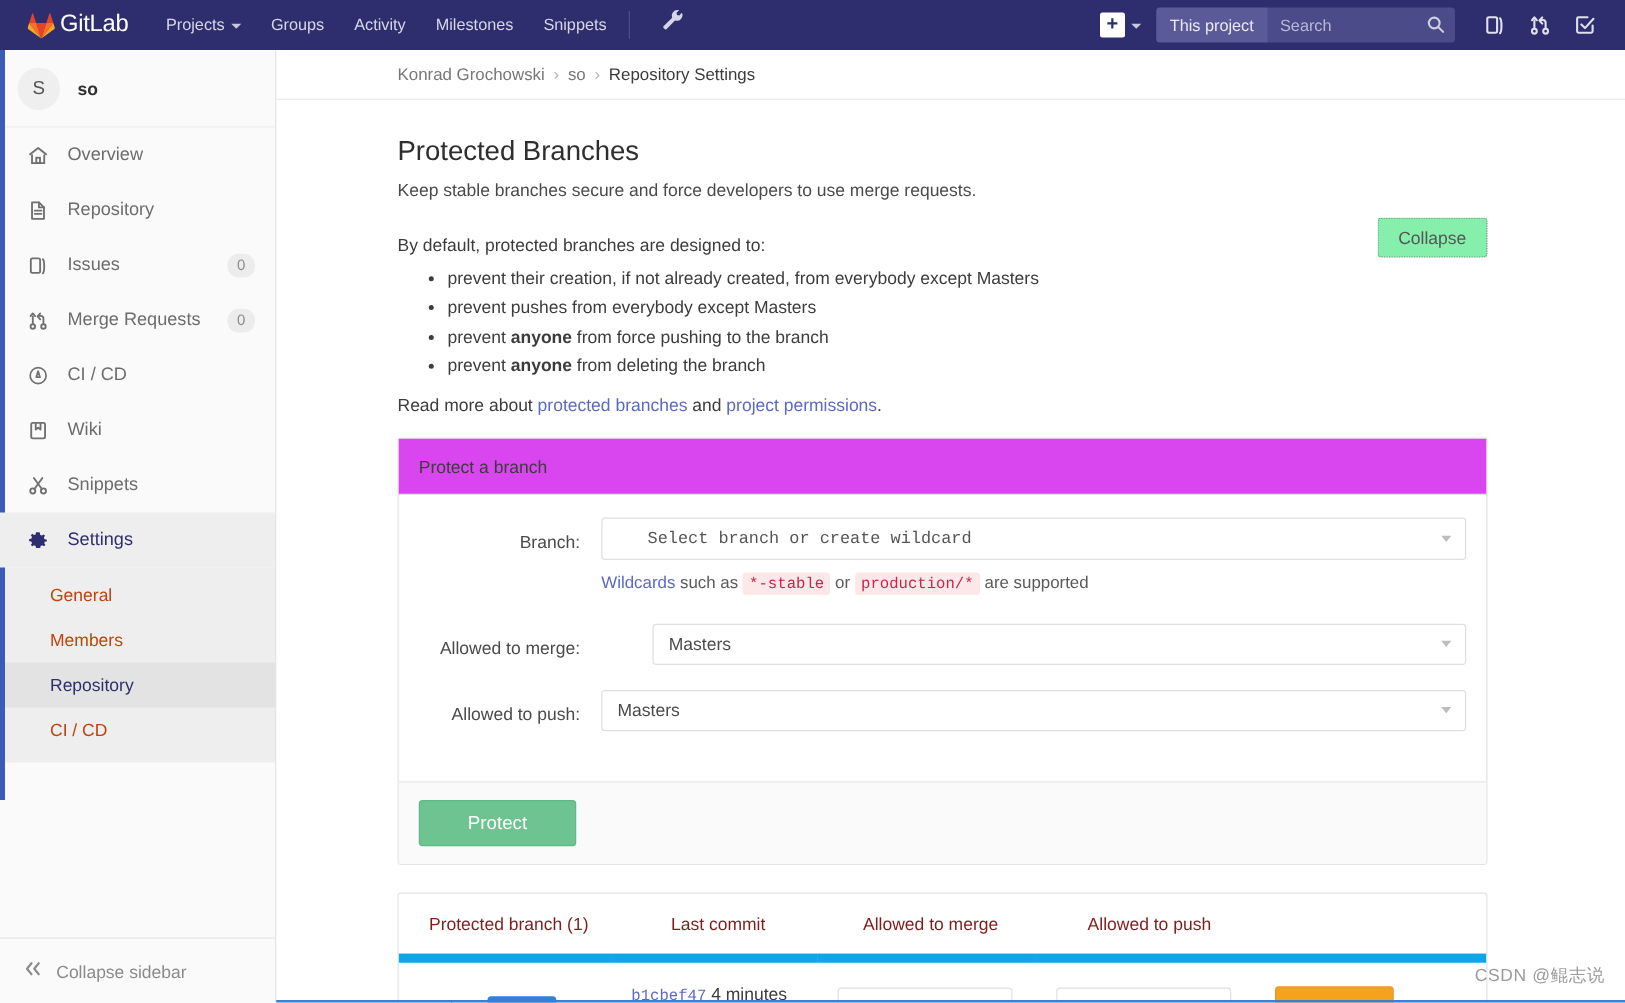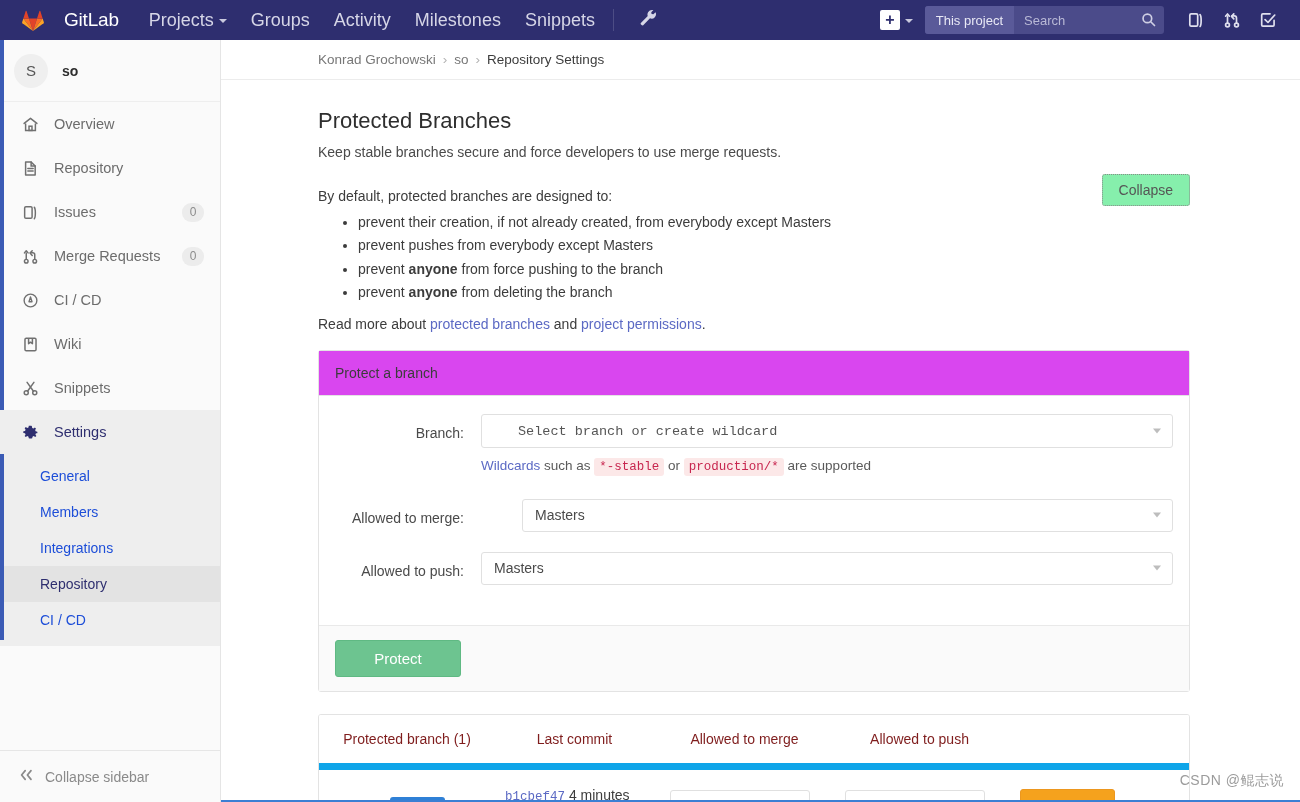--- a/index.html
+++ b/index.html
@@ -16,36 +16,36 @@
   
   .navbar {
     position: absolute; top: 0; left: 0;
     width: 1300px; height: 40px;
     background: #2e2e6f;
     display: flex; align-items: center;
     z-index: 30;
   }
   .nav-brand {
     display: flex; align-items: center;
-    gap: 20px;
+    gap: 4px;
     padding: 0 18px 0 22px;
     color: #fff;
     text-decoration: none;
   }
   .nav-brand .brand-text {
     font-size: 19px; letter-spacing: -0.2px;
     color: #ffffff;
   }
   .gl-logo { width: 22px; height: 21px; display: block; }
 
   .nav-links { display: flex; align-items: center; height: 40px; }
   .nav-links a {
     color: #d6d6e7;
     text-decoration: none;
-    font-size: 18px;
+    font-size: 13px;
     padding: 16px 12px;
     height: 40px; line-height: 40px;
     display: inline-flex; align-items: center; gap: 5px;
   }
   .caret-sm {
     display: inline-block;
     width: 0; height: 0;
     border-left: 4px solid transparent;
     border-right: 4px solid transparent;
     border-top: 4px solid #c9c9de;
@@ -177,21 +177,21 @@
     font-weight: 400;
   }
   .nav-item.active .ni-icon { color: #2e2e6f; }
 
   .subnav { background: #eeeeee; padding: 4px 0 8px 0; }
   .subnav-item {
     display: block;
     height: 36px; line-height: 36px;
     padding-left: 40px;
     font-size: 14px;
-    color: #1d4ed8;
+    color: #c2410c;
     text-decoration: none;
   }
   .subnav-item.active {
     color: #2e2e6f;
     background: #e3e3e3;
   }
   .sidebar-footer {
     position: absolute;
     bottom: 0; left: 0; right: 0;
     height: 52px;
@@ -602,21 +602,20 @@
       <svg width="17" height="17" viewBox="0 0 16 16" fill="currentColor" aria-hidden="true">
         <path d="M8 5.2a2.8 2.8 0 1 0 0 5.6 2.8 2.8 0 0 0 0-5.6zm6.4 3.6.1-.8-.1-.8-1.6-.3a5 5 0 0 0-.5-1.2l.9-1.3-1.1-1.1-1.3.9a5 5 0 0 0-1.2-.5l-.3-1.6L8.8 1.6h-1.6l-.8.1-.3 1.6a5 5 0 0 0-1.2.5l-1.3-.9-1.1 1.1.9 1.3a5 5 0 0 0-.5 1.2l-1.6.3-.1.8.1.8 1.6.3a5 5 0 0 0 .5 1.2l-.9 1.3 1.1 1.1 1.3-.9a5 5 0 0 0 1.2.5l.3 1.6.8.1h1.6l.8-.1.3-1.6a5 5 0 0 0 1.2-.5l1.3.9 1.1-1.1-.9-1.3a5 5 0 0 0 .5-1.2z"></path>
       </svg>
     </span>
     <span class="ni-label">Settings</span>
   </a>
 
   <div class="subnav">
     <a class="subnav-item" href="#">General</a>
     <a class="subnav-item" href="#">Members</a>
-    <a class="subnav-item" href="#">Integrations</a>
     <a class="subnav-item active" href="#">Repository</a>
     <a class="subnav-item" href="#">CI / CD</a>
   </div>
 
   <div class="sidebar-footer">
     <span>
       <svg width="16" height="14" viewBox="0 0 16 14" fill="none" stroke="currentColor" stroke-width="1.7" aria-hidden="true">
         <path d="M7.2 2.6 3.6 7l3.6 4.4M13 2.6 9.4 7l3.6 4.4" stroke-linecap="round" stroke-linejoin="round"></path>
       </svg>
     </span>

